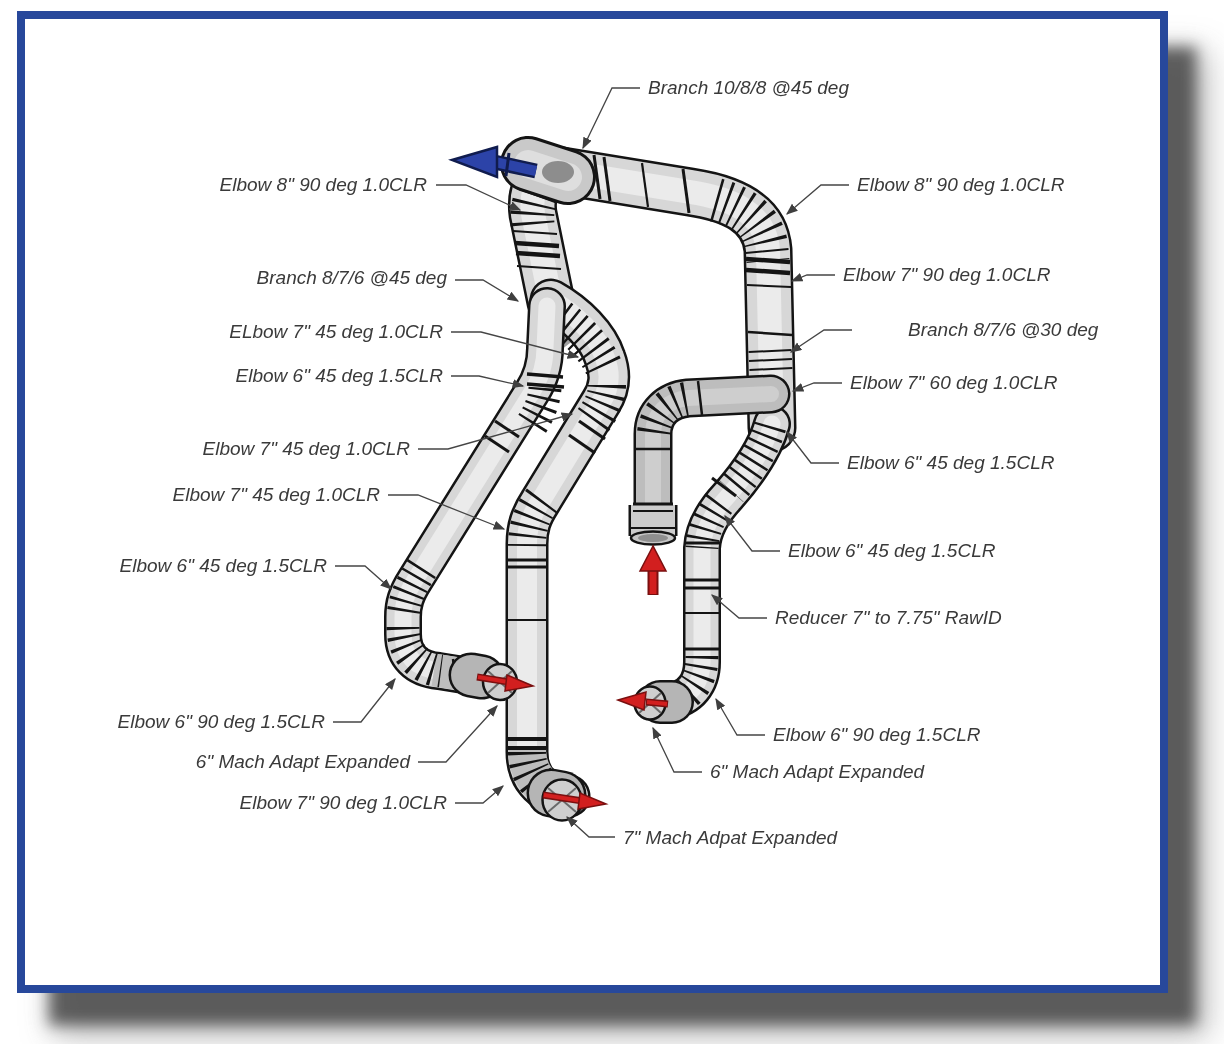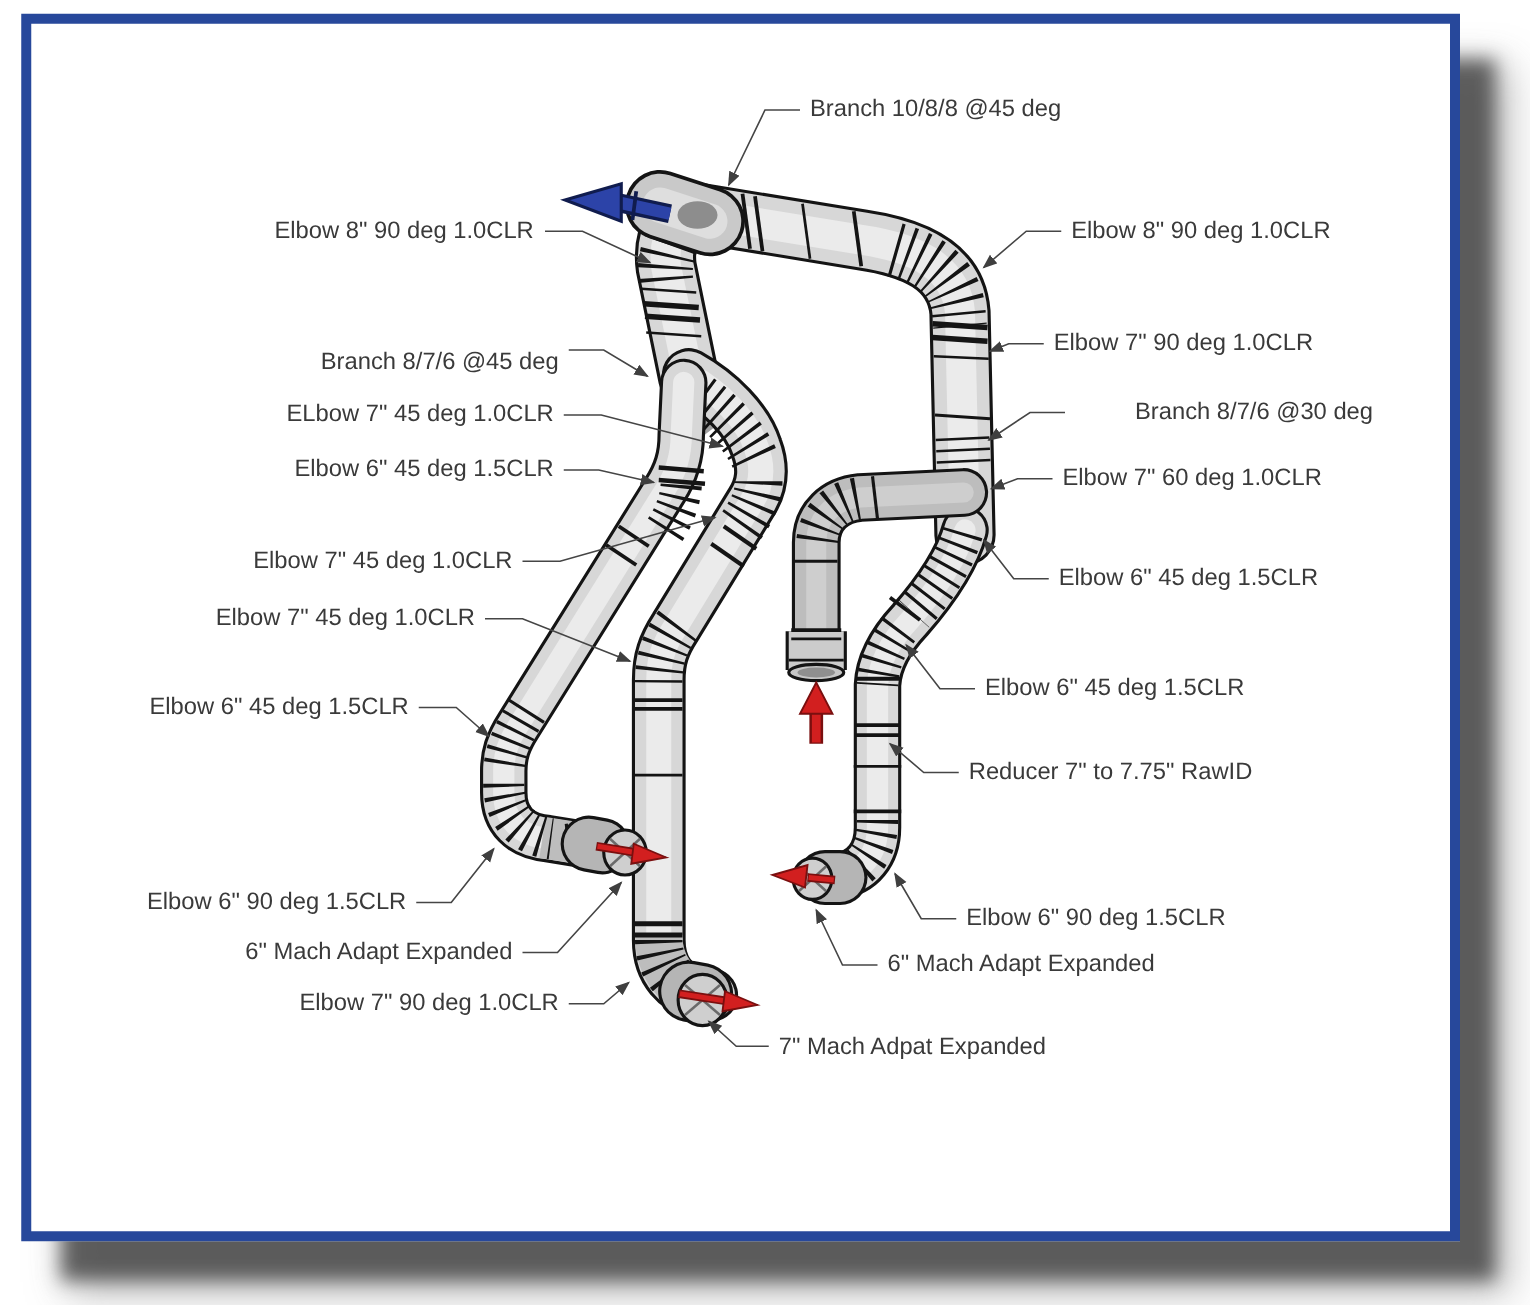--- a/index.html
+++ b/index.html
@@ -2,21 +2,21 @@
 <html><head>
 <meta charset="utf-8">
 <style>
   html,body{margin:0;padding:0;background:#ffffff;}
   .stage{position:relative;width:1224px;height:1044px;background:#ffffff;overflow:hidden;
          font-family:"Liberation Sans", sans-serif;}
   .frame{position:absolute;left:17px;top:11px;width:1151px;height:982px;box-sizing:border-box;
          border:8px solid #27489b;background:#ffffff;
          box-shadow:30px 34px 14px -2px rgba(62,62,62,0.78), 38px 42px 30px 2px rgba(120,120,120,0.45);}
   .drawing{position:absolute;left:0;top:0;}
-  .callout{position:absolute;font-size:19px;line-height:22px;color:#3a3a3a;white-space:nowrap;}
+  .callout{position:absolute;font-size:19px;line-height:22px;color:#3a3a3a;white-space:nowrap;font-style:italic;}
   .callout.rt{text-align:right;}
 </style>
 </head>
 <body>
 
 <div class="stage">
   <div class="frame"></div>
 
   <svg class="drawing" width="1224" height="1044" viewBox="0 0 1224 1044">
     <defs>
@@ -207,21 +207,21 @@
       <polyline points="842,383 814,383 793,391" marker-end="url(#lh)"></polyline>
       <polyline points="839,463 811,463 787,432" marker-end="url(#lh)"></polyline>
       <polyline points="780,551 752,551 725,516" marker-end="url(#lh)"></polyline>
       <polyline points="767,618 739,618 712,595" marker-end="url(#lh)"></polyline>
       <polyline points="765,735 737,735 716,699" marker-end="url(#lh)"></polyline>
       <polyline points="702,772 674,772 653,728" marker-end="url(#lh)"></polyline>
     </g>
   </svg>
 
   <div class="callout rt" style="top:174px;right:797px">Elbow 8" 90 deg 1.0CLR</div>
-  <div class="callout rt" style="top:279px;right:777px">Branch 8/7/6 @45 deg</div>
+  <div class="callout rt" style="top:267px;right:777px">Branch 8/7/6 @45 deg</div>
   <div class="callout rt" style="top:321px;right:781px">ELbow 7" 45 deg 1.0CLR</div>
   <div class="callout rt" style="top:365px;right:781px">Elbow 6" 45 deg 1.5CLR</div>
   <div class="callout rt" style="top:438px;right:814px">Elbow 7" 45 deg 1.0CLR</div>
   <div class="callout rt" style="top:484px;right:844px">Elbow 7" 45 deg 1.0CLR</div>
   <div class="callout rt" style="top:555px;right:897px">Elbow 6" 45 deg 1.5CLR</div>
   <div class="callout rt" style="top:711px;right:899px">Elbow 6" 90 deg 1.5CLR</div>
   <div class="callout rt" style="top:751px;right:814px">6" Mach Adapt Expanded</div>
   <div class="callout rt" style="top:792px;right:777px">Elbow 7" 90 deg 1.0CLR</div>
   <div class="callout" style="top:827px;left:623px">7" Mach Adpat Expanded</div>
 

